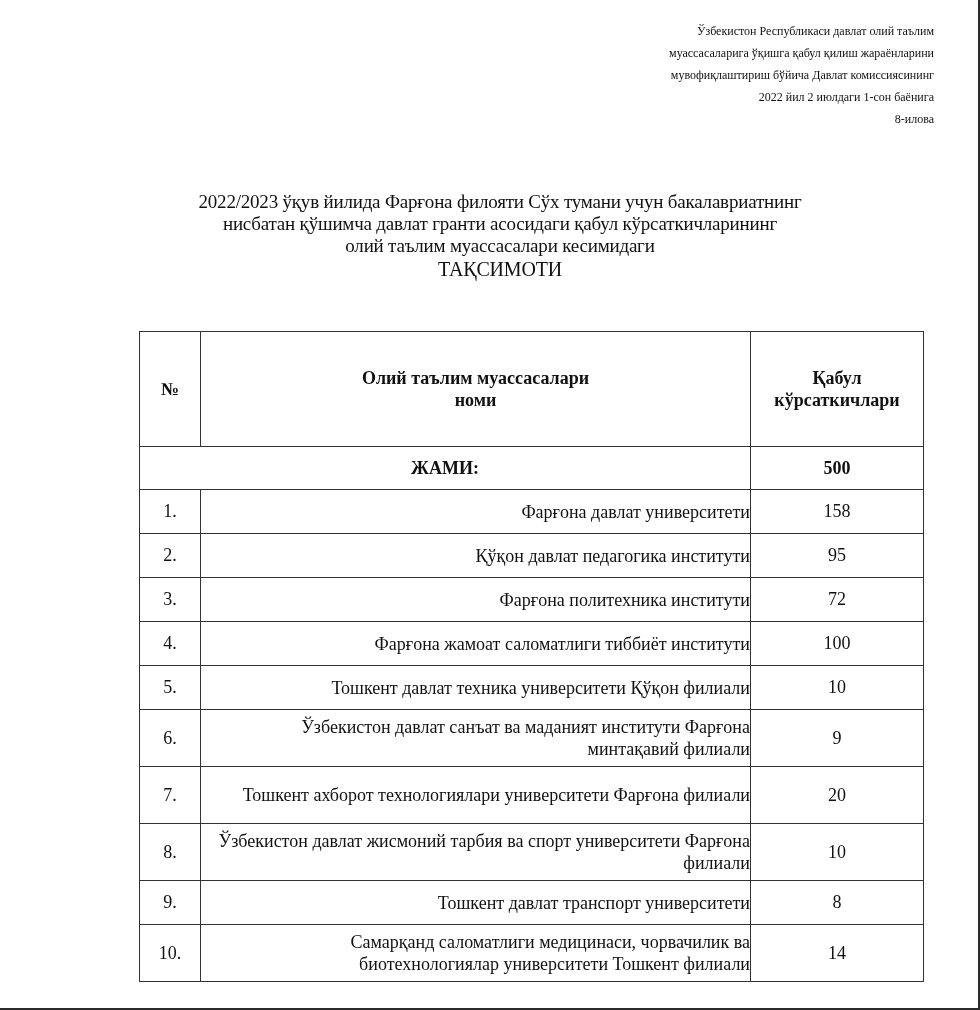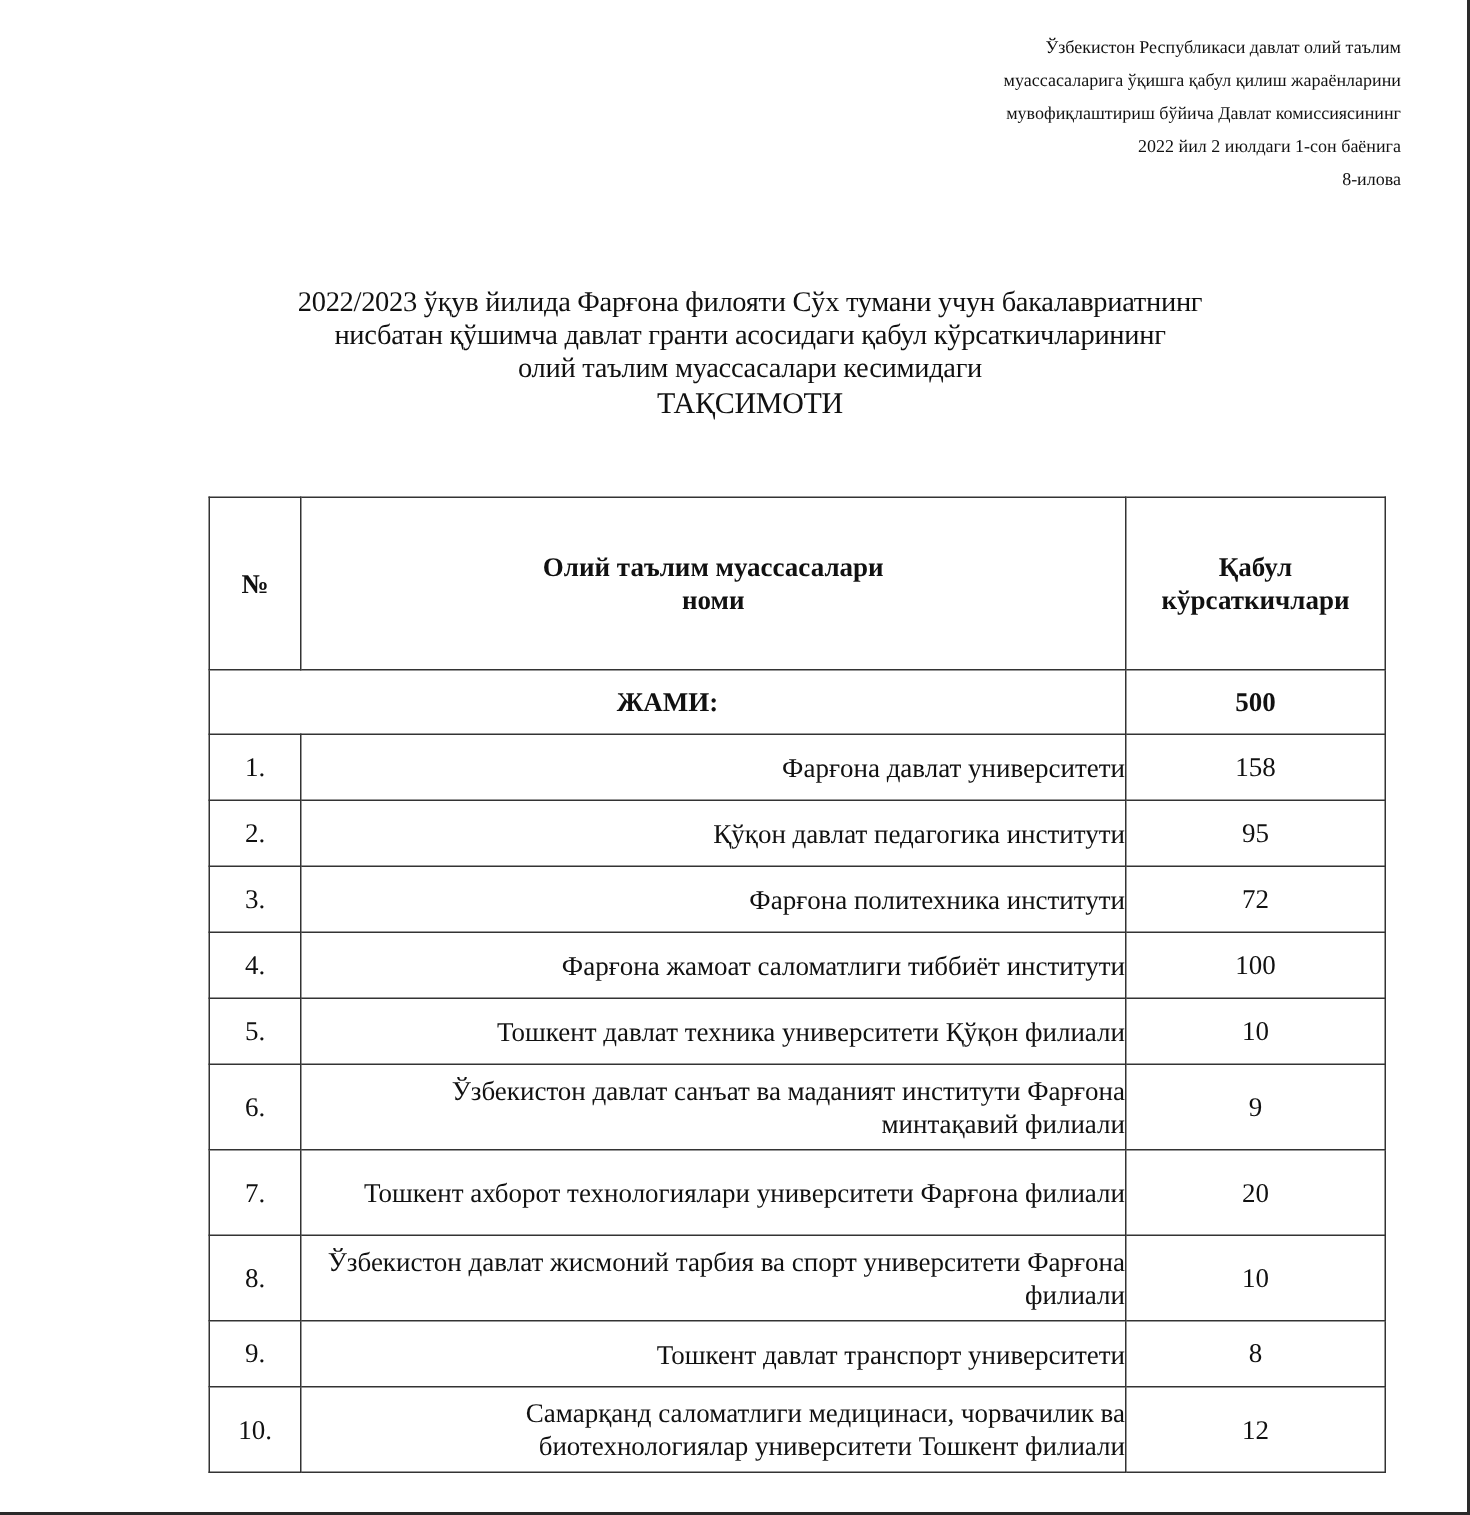--- a/index.html
+++ b/index.html
@@ -186,16 +186,16 @@
     <td class="val-cell">10</td>
   </tr>
   <tr class="r1">
     <td class="num-cell">9.</td>
     <td class="name-cell">Тошкент давлат транспорт университети</td>
     <td class="val-cell">8</td>
   </tr>
   <tr class="r2">
     <td class="num-cell">10.</td>
     <td class="name-cell">Самарқанд саломатлиги медицинаси, чорвачилик ва биотехнологиялар университети Тошкент филиали</td>
-    <td class="val-cell">12</td>
+    <td class="val-cell">14</td>
   </tr>
 </tbody>
   </table>
 
 </body></html>

